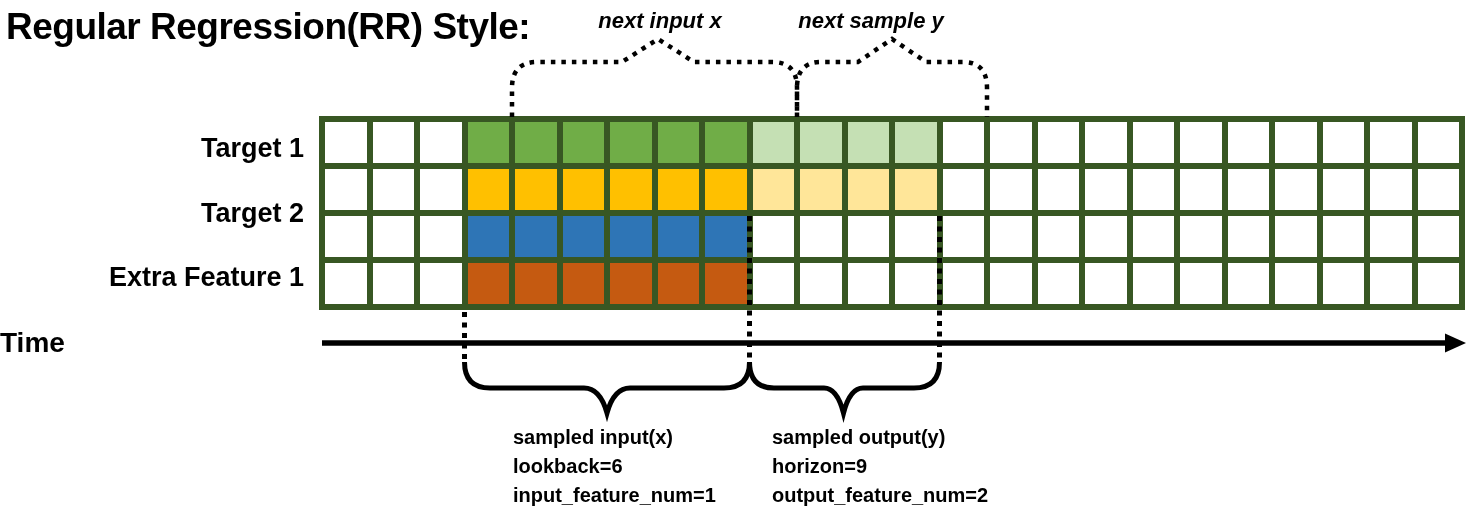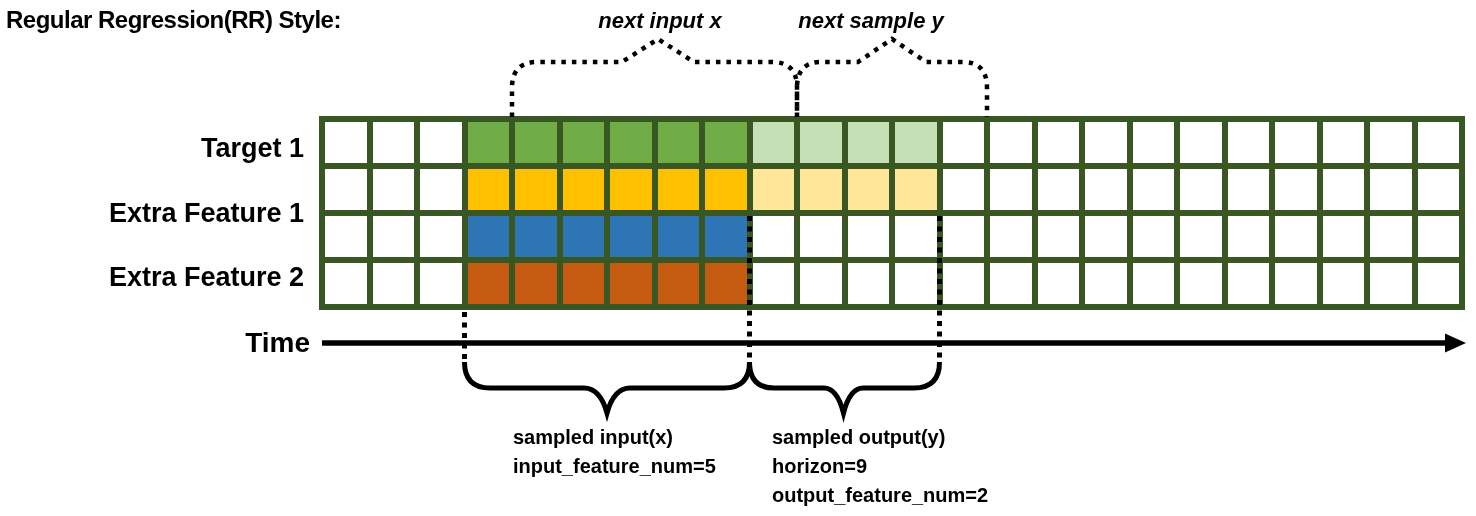--- a/index.html
+++ b/index.html
@@ -8,21 +8,21 @@
     width: 1476px;
     height: 516px;
     background: #ffffff;
     font-family: "Liberation Sans", sans-serif;
     color: #000;
     overflow: hidden;
   }
   .title {
     position: absolute;
     left: 6px; top: 6px;
-    font-size: 24px;
+    font-size: 37px;
     font-weight: 700;
     letter-spacing: -0.5px;
     white-space: nowrap;
   }
   .row-labels {
     position: absolute;
     left: 0; top: 116px;
     width: 311px;
     height: 194px;
     display: flex;
@@ -56,21 +56,21 @@
     font-size: 22px;
     font-weight: 600;
     font-style: italic;
     text-align: center;
     white-space: nowrap;
   }
   .time-label {
     position: absolute;
     left: 0; top: 327px;
     width: 310px;
-    text-align: right;
+    text-align: left;
     font-size: 28px;
     font-weight: 700;
   }
   .anno-block {
     position: absolute;
     top: 423px;
     font-size: 20px;
     font-weight: 600;
     line-height: 29px;
     white-space: nowrap;
@@ -106,22 +106,22 @@
 
 <div id="canvas">
 
   <div class="title">Regular Regression(RR) Style:</div>
 
   <div class="float-label" style="left:540px; top:8px; width:240px;">next input x</div>
   <div class="float-label" style="left:751px; top:8px; width:240px;">next sample y</div>
 
   <div class="row-labels" id="row-labels">
       <div class="row-label">Target 1</div>
+      <div class="row-label">Target 2</div>
       <div class="row-label">Extra Feature 1</div>
-      <div class="row-label">Extra Feature 2</div>
     </div>
 
   <div class="grid" id="grid" style="background: rgb(56, 87, 35);">
       <div class="cell" style="background: rgb(255, 255, 255);"></div>
       <div class="cell" style="background: rgb(255, 255, 255);"></div>
       <div class="cell" style="background: rgb(255, 255, 255);"></div>
       <div class="cell" style="background: rgb(112, 173, 71);"></div>
       <div class="cell" style="background: rgb(112, 173, 71);"></div>
       <div class="cell" style="background: rgb(112, 173, 71);"></div>
       <div class="cell" style="background: rgb(112, 173, 71);"></div>
@@ -229,21 +229,22 @@
     <path class="dotted-divider" d="M464.5,312 V361"></path>
     <path class="dotted-divider" d="M749.5,216 V361"></path>
     <path class="dotted-divider" d="M939.5,216 V361"></path>
 
     <path class="solid-brace" d="M464.5,362 Q464.5,388 490,388 H584 Q600,388 607,413 Q614,388 630,388 H724 Q749.5,388 749.5,362"></path>
     <path class="solid-brace" d="M749.5,362 Q749.5,388 774,388 H824 Q837,388 843.5,413 Q850,388 863,388 H914 Q939.5,388 939.5,362"></path>
   </svg>
 
   <div class="anno-block" style="left:513px;" id="input-anno">
     <div>sampled input(x)</div>
-    <div>input_feature_num=5</div>
+    <div>lookback=6</div>
+    <div>input_feature_num=1</div>
   </div>
   <div class="anno-block" style="left:772px;" id="output-anno">
     <div>sampled output(y)</div>
     <div>horizon=9</div>
     <div>output_feature_num=2</div>
   </div>
 
 </div>
 
 </body></html>

